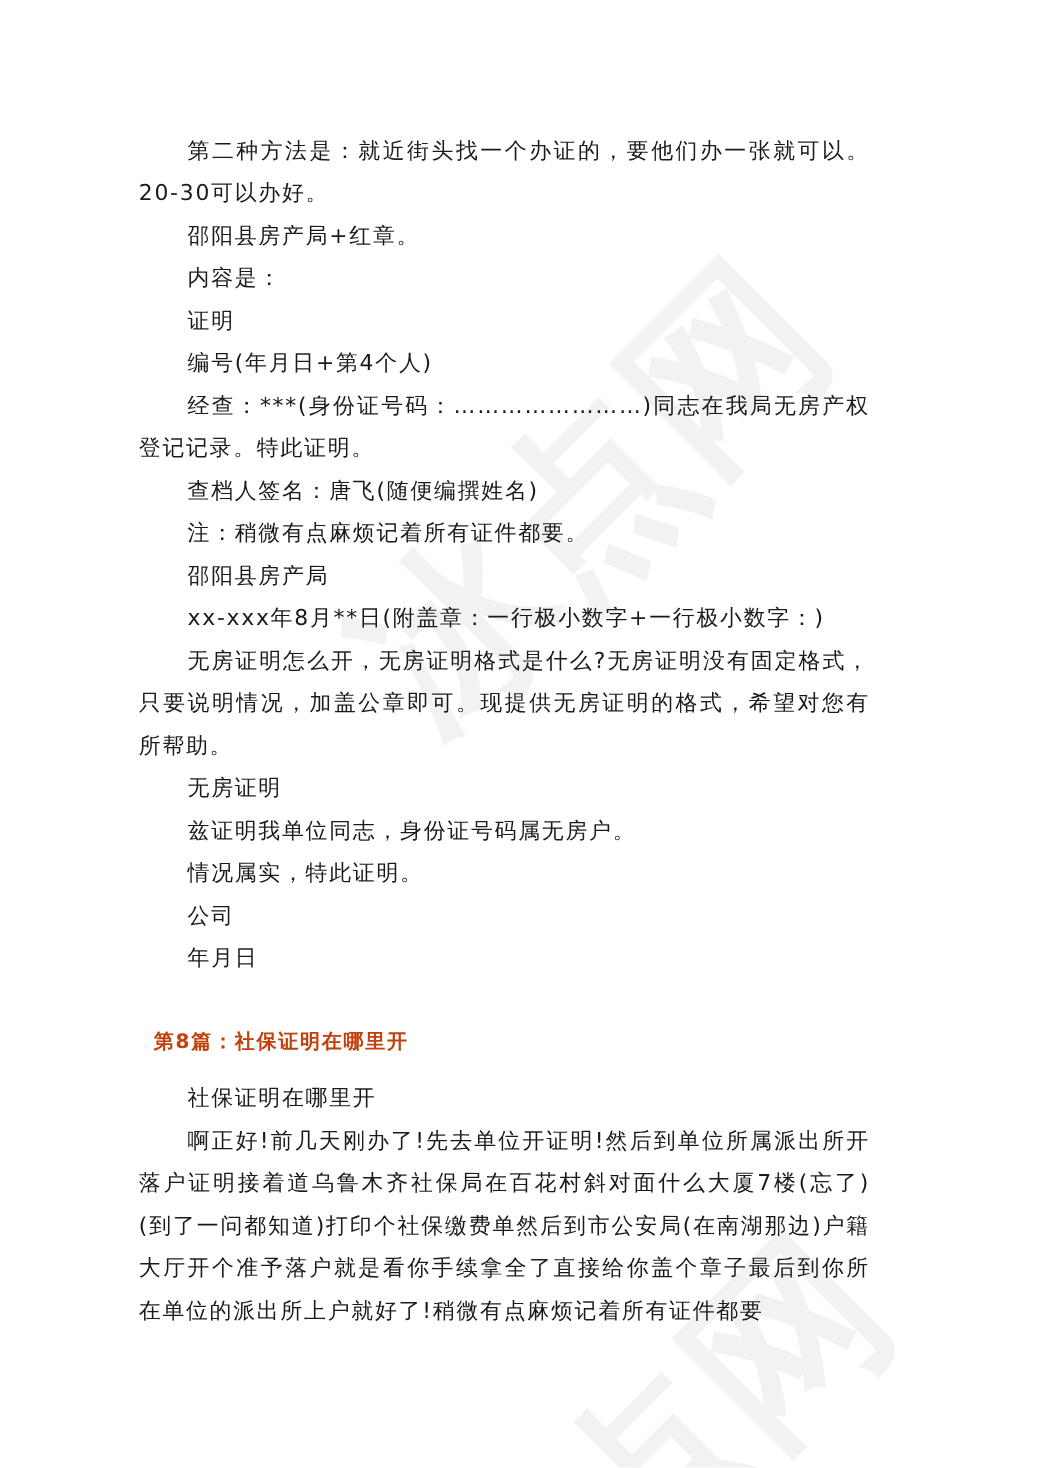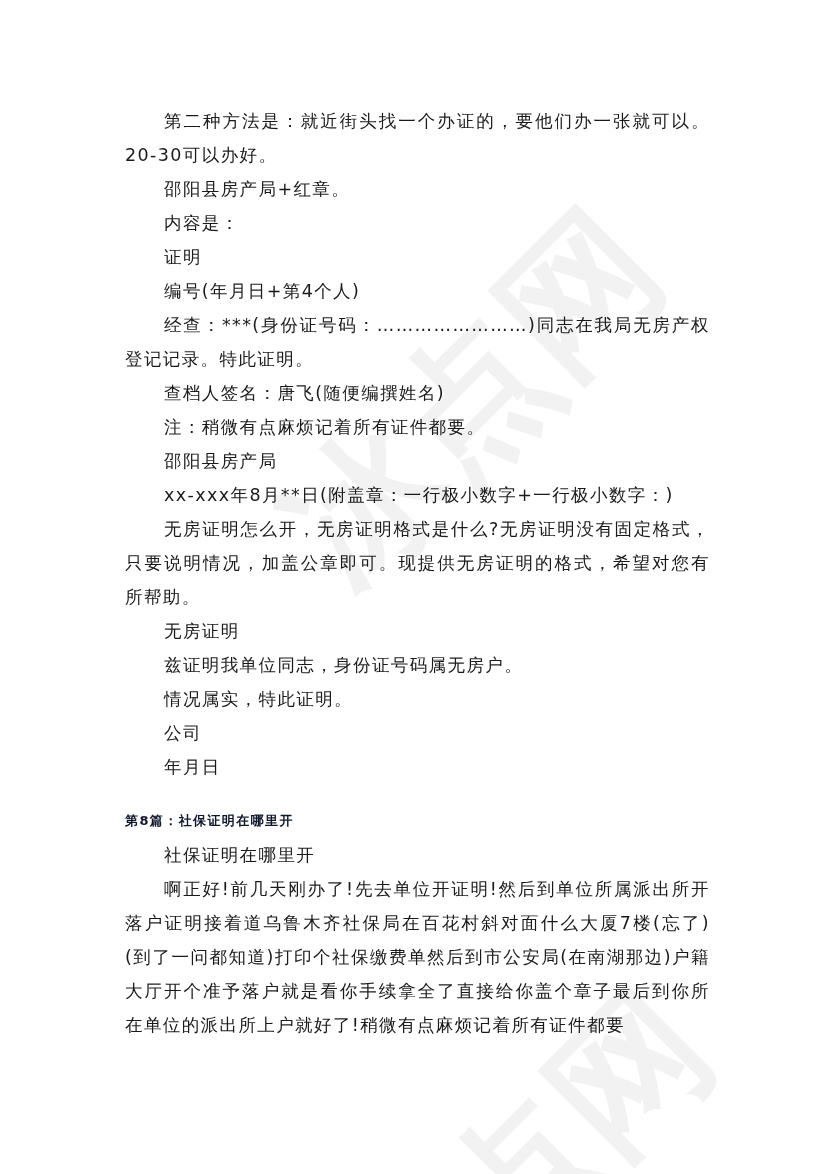--- a/index.html
+++ b/index.html
@@ -29,42 +29,42 @@
       font-size: 150px;
       font-weight: bold;
       transform: rotate(-45deg);
       white-space: nowrap;
       user-select: none;
     }
     .wm1 { left: 250px; top: 300px; }
     .wm2 { left: 300px; top: 1080px; }
     .content {
       position: absolute;
-      left: 125px;
+      left: 111px;
       top: 104px;
       width: 585px;
     }
     .p {
       font-size: 17.5px;
       line-height: 34px;
       margin: 0;
       letter-spacing: 1.4px;
       text-align: justify;
     }
     .indent {
       text-indent: 39px;
     }
     .gap {
       height: 20px;
     }
     .heading {
-      font-size: 13px;
+      font-size: 16px;
       line-height: 34px;
-      margin: 0;
-      color: #0f172a;
+      margin: 12px;
+      color: #c2410c;
       font-weight: bold;
       letter-spacing: 1.4px;
     }
   </style>
 </head>
 <body>
 
 <div class="page">
   <div class="watermark wm1">冰点网</div>
   <div class="watermark wm2">冰点网</div>

